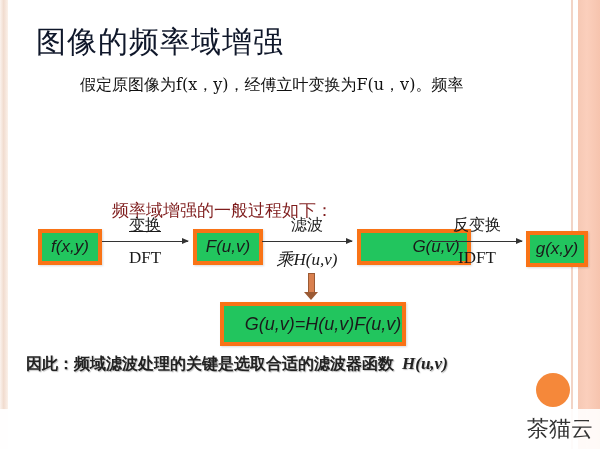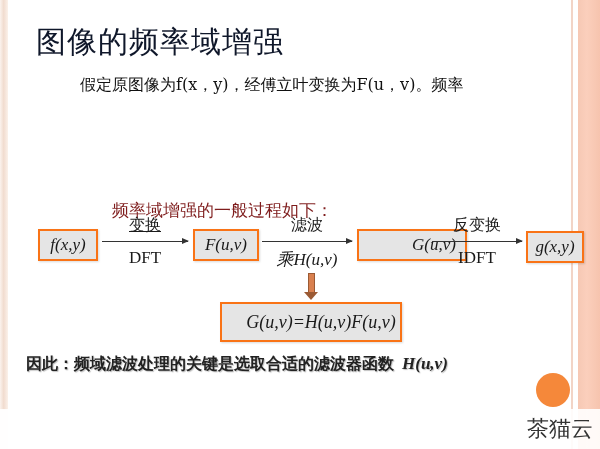--- a/index.html
+++ b/index.html
@@ -33,22 +33,22 @@
     .para {
       position: absolute; left: 16px; top: 73px; width: 540px;
       font-size: 16px; line-height: 24px; color: #111;
     }
     .para .indent { display: inline-block; width: 64px; }
     .subhead {
       position: absolute; left: 112px; top: 167px;
       font-size: 17px; color: #7f1d1d; margin-top: 32px;
     }
     .box {
-      position: absolute; border: 2px solid #f97316; background: #e5e5e5;
-      font-family: Liberation Serif, serif; font-style: italic;
+      position: absolute; border: 4px solid #f97316; background: #22c55e;
+      font-family: Liberation Sans, sans-serif; font-style: italic;
       font-size: 17px; display: flex; align-items: center; justify-content: center;
       box-shadow: 1px 1px 2px rgba(0,0,0,0.15);
     }
     .arrow {
       position: absolute; height: 1px; background: #333;
     }
     .arrow::after {
       content: ""; position: absolute; right: -1px; top: -3px;
       border-left: 7px solid #333; border-top: 3.5px solid transparent; border-bottom: 3.5px solid transparent;
     }

